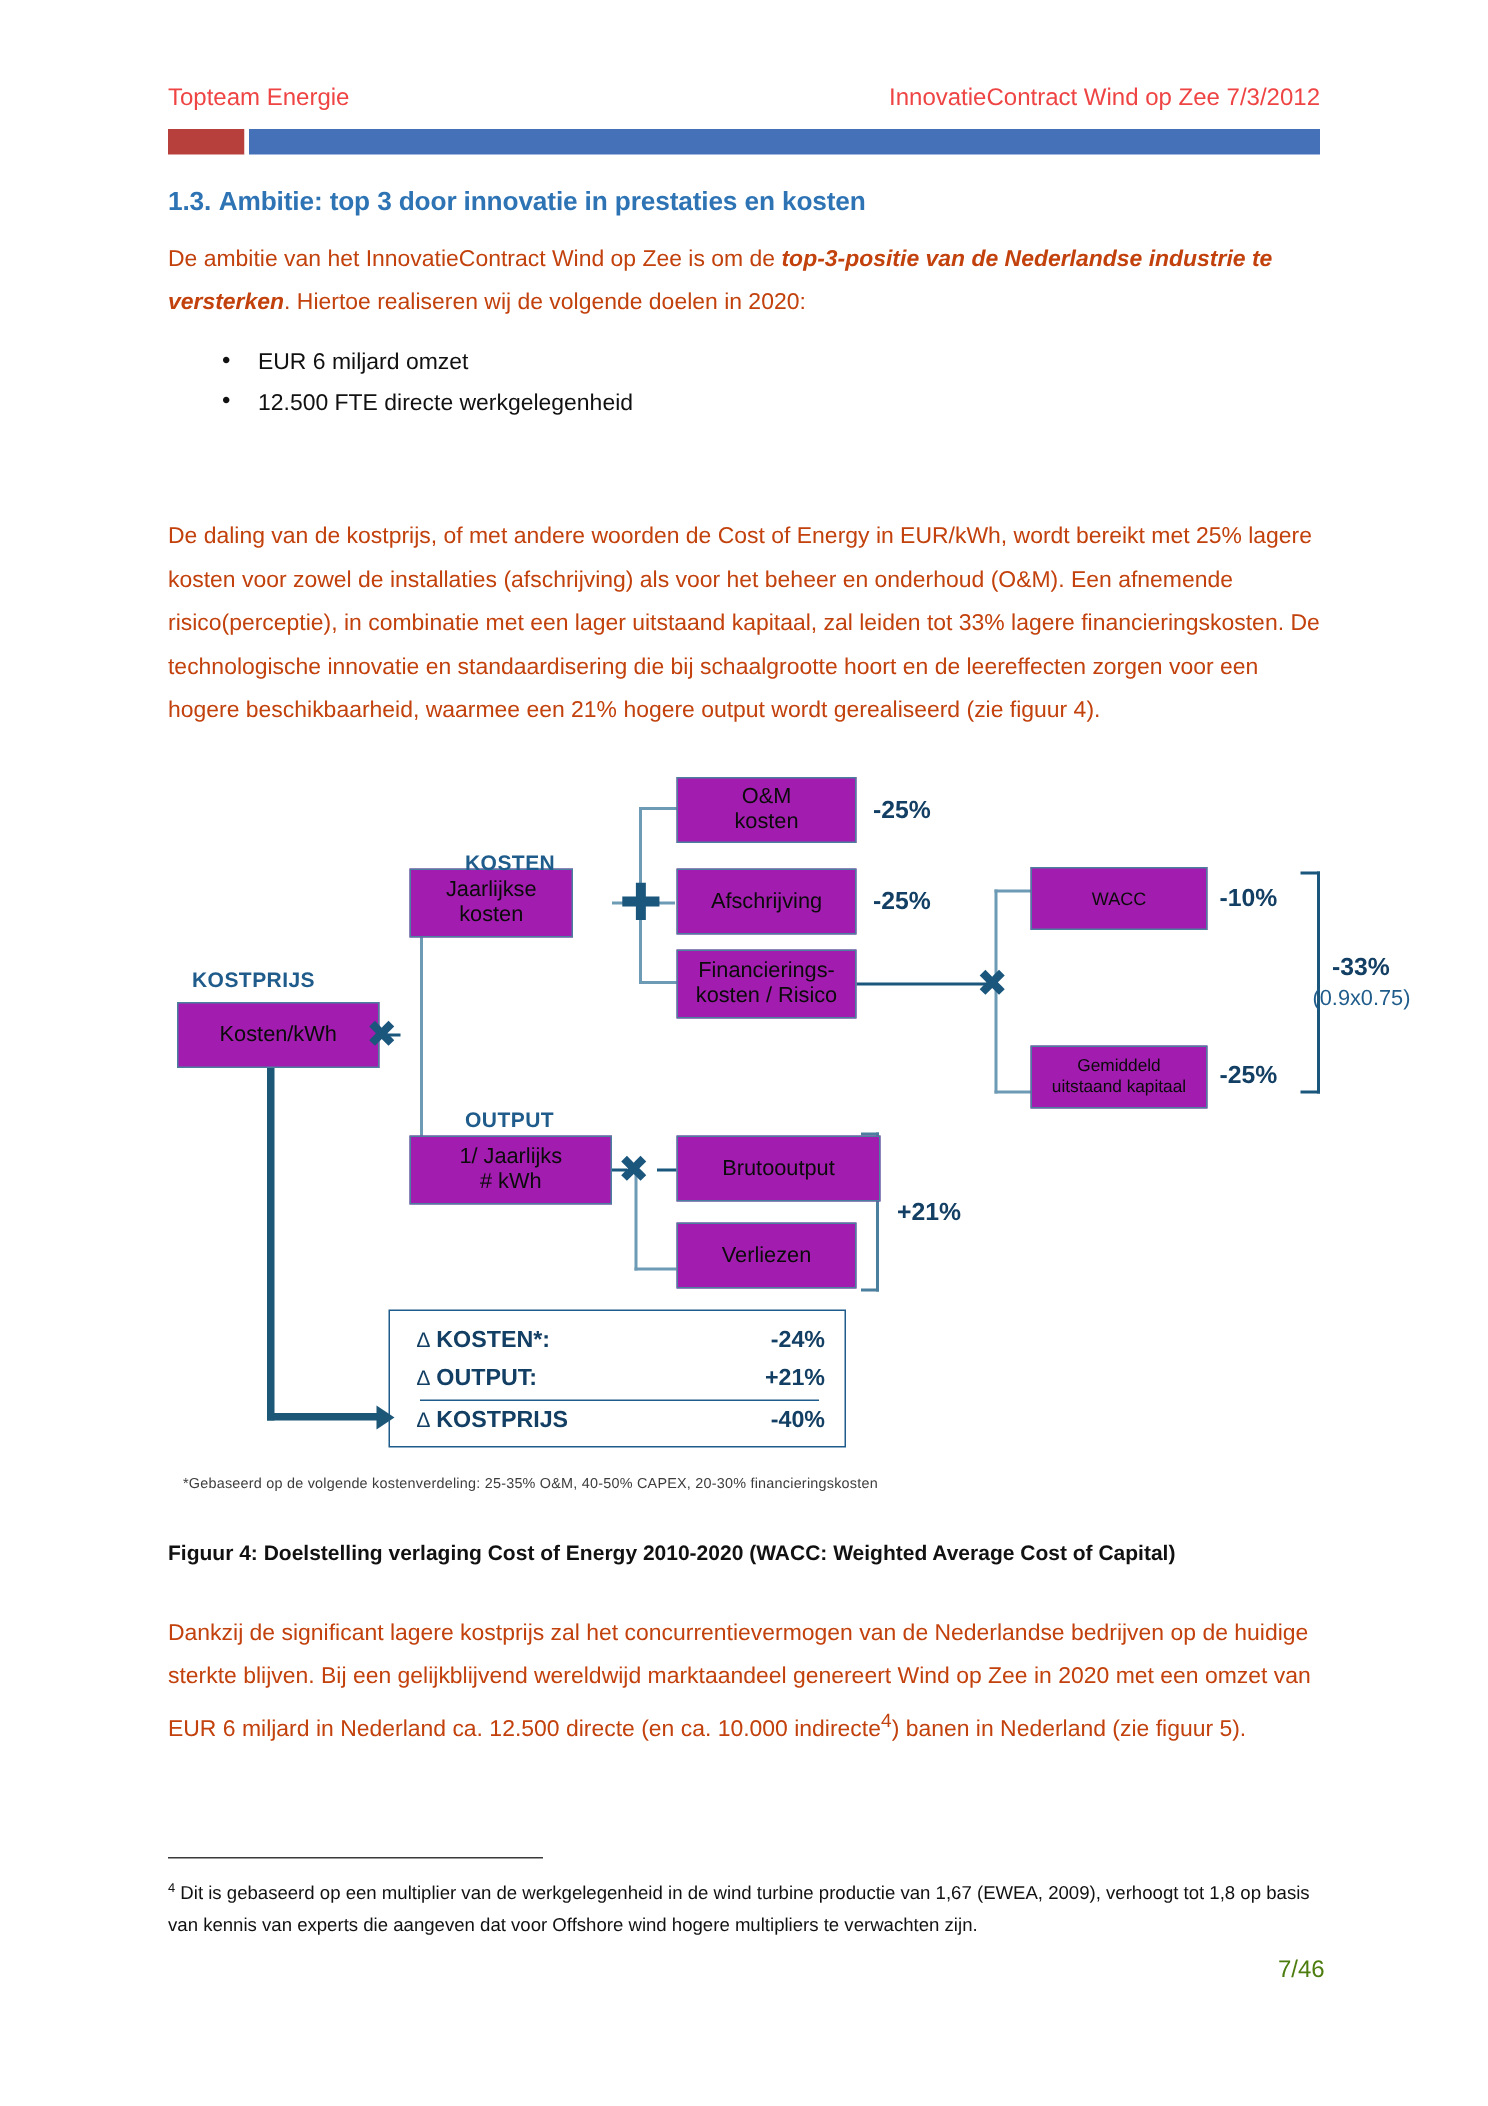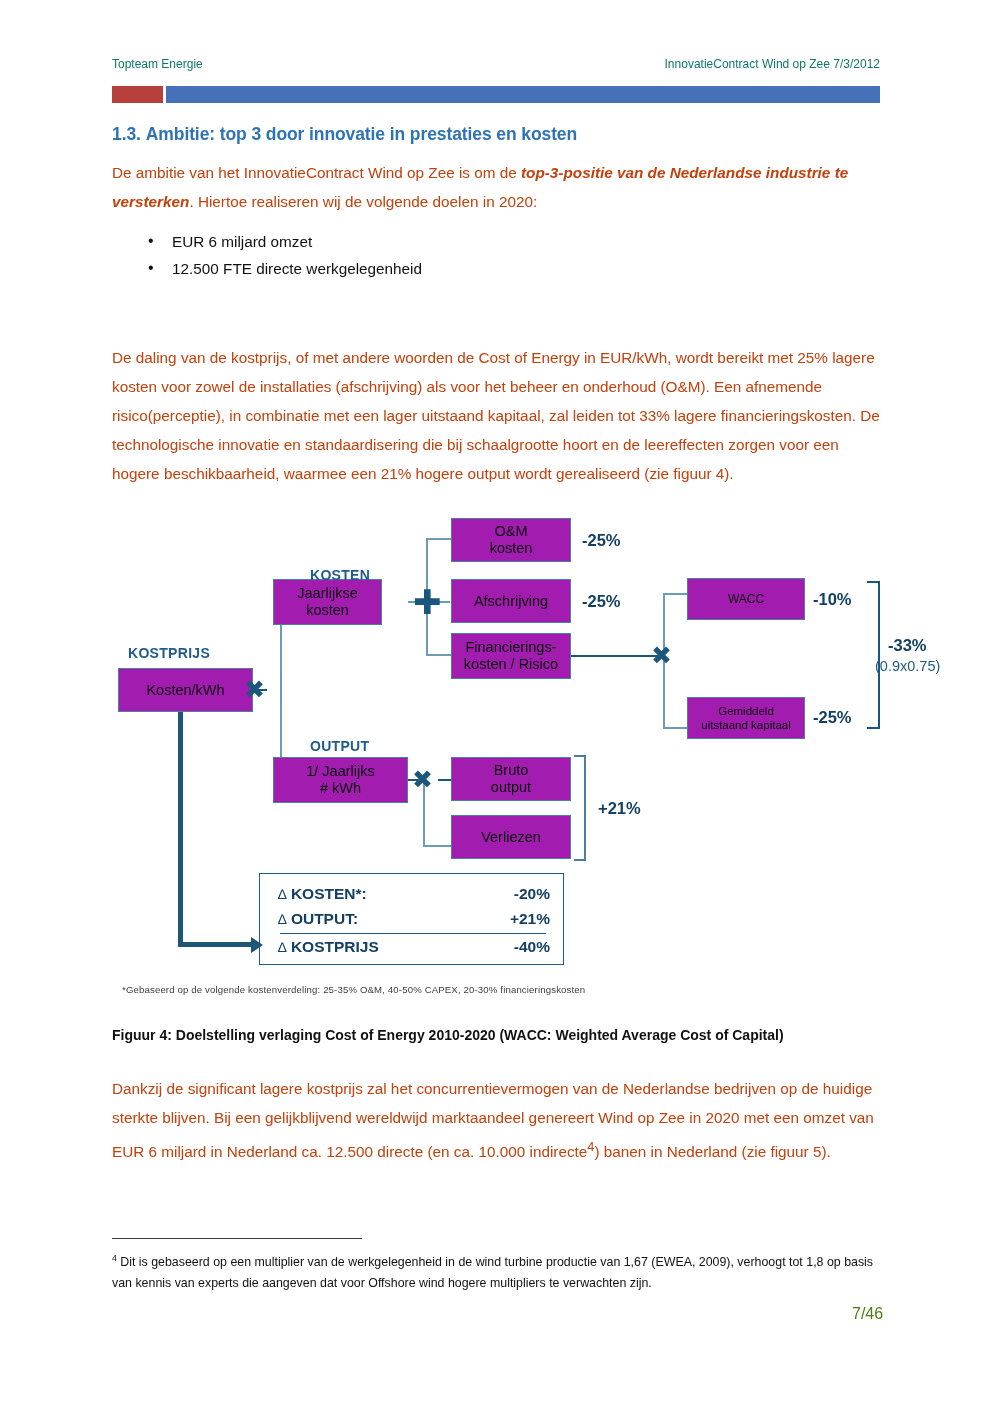--- a/index.html
+++ b/index.html
@@ -24,22 +24,22 @@
   }
 
   
   .hdr-row {
     position: absolute;
     left: 112px; top: 57px;
     width: 768px;
     display: flex;
     justify-content: space-between;
     align-items: baseline;
-    font-size: 12px;
-    color: #0f766e;
+    font-size: 16px;
+    color: #ef4444;
   }
   .hdr-left { white-space: nowrap; }
   .hdr-right { white-space: nowrap; }
 
   .hdr-bar {
     position: absolute;
     left: 112px; top: 86px;
     width: 768px;
     height: 17px;
     display: flex;
@@ -367,40 +367,40 @@
       <span># kWh</span>
     </div>
 
     <div class="ln" style="left:298px; top:274px; width:10px; height:2.2px; background:#1b567d;"></div>
     <div class="xmark" style="left:302px; top:262px;">✖</div>
     <div class="ln" style="left:328px; top:274px; width:13px; height:2.2px; background:#1b567d;"></div>
 
     <div class="ln" style="left:313px; top:274px; width:2px; height:68px;"></div>
     <div class="ln" style="left:313px; top:340px; width:28px; height:2px;"></div>
 
-    <div class="dbox" style="left:341px; top:252px; width:120px; height:44px; flex-direction:column;">
+    <div class="dbox" style="left:341px; top:252px; width:136px; height:44px; flex-direction:row;">
       <span>Bruto</span>
       <span>output</span>
     </div>
 
     <div class="dbox" style="left:341px; top:310px; width:120px; height:44px;">
         <span>Verliezen</span>
       </div>
 
     <div class="bracket light" style="left:464px; top:250px; width:12px; height:106px;"></div>
     <div class="pct" style="left:488px; top:294px;">+21%</div>
 
     <div class="ln thick" style="left:68px; top:206px; width:5px; height:236px;"></div>
     <div class="ln thick" style="left:68px; top:437px; width:75px; height:5px;"></div>
     <div class="arrowhead" style="left:141px; top:432px;"></div>
 
     <div class="sumbox" style="left:149px; top:368px; width:305px; height:92px;">
       <div class="sumrow" style="top:11px;">
         <span><span class="tri">∆</span><span> KOSTEN*:</span></span>
-        <span>-20%</span>
+        <span>-24%</span>
       </div>
       <div class="sumrow" style="top:36px;">
         <span><span class="tri">∆</span><span> OUTPUT:</span></span>
         <span>+21%</span>
       </div>
       <div class="sum-divider" style="top:59px;"></div>
       <div class="sumrow" style="top:64px;">
         <span><span class="tri">∆</span><span> KOSTPRIJS</span></span>
         <span>-40%</span>
       </div>

